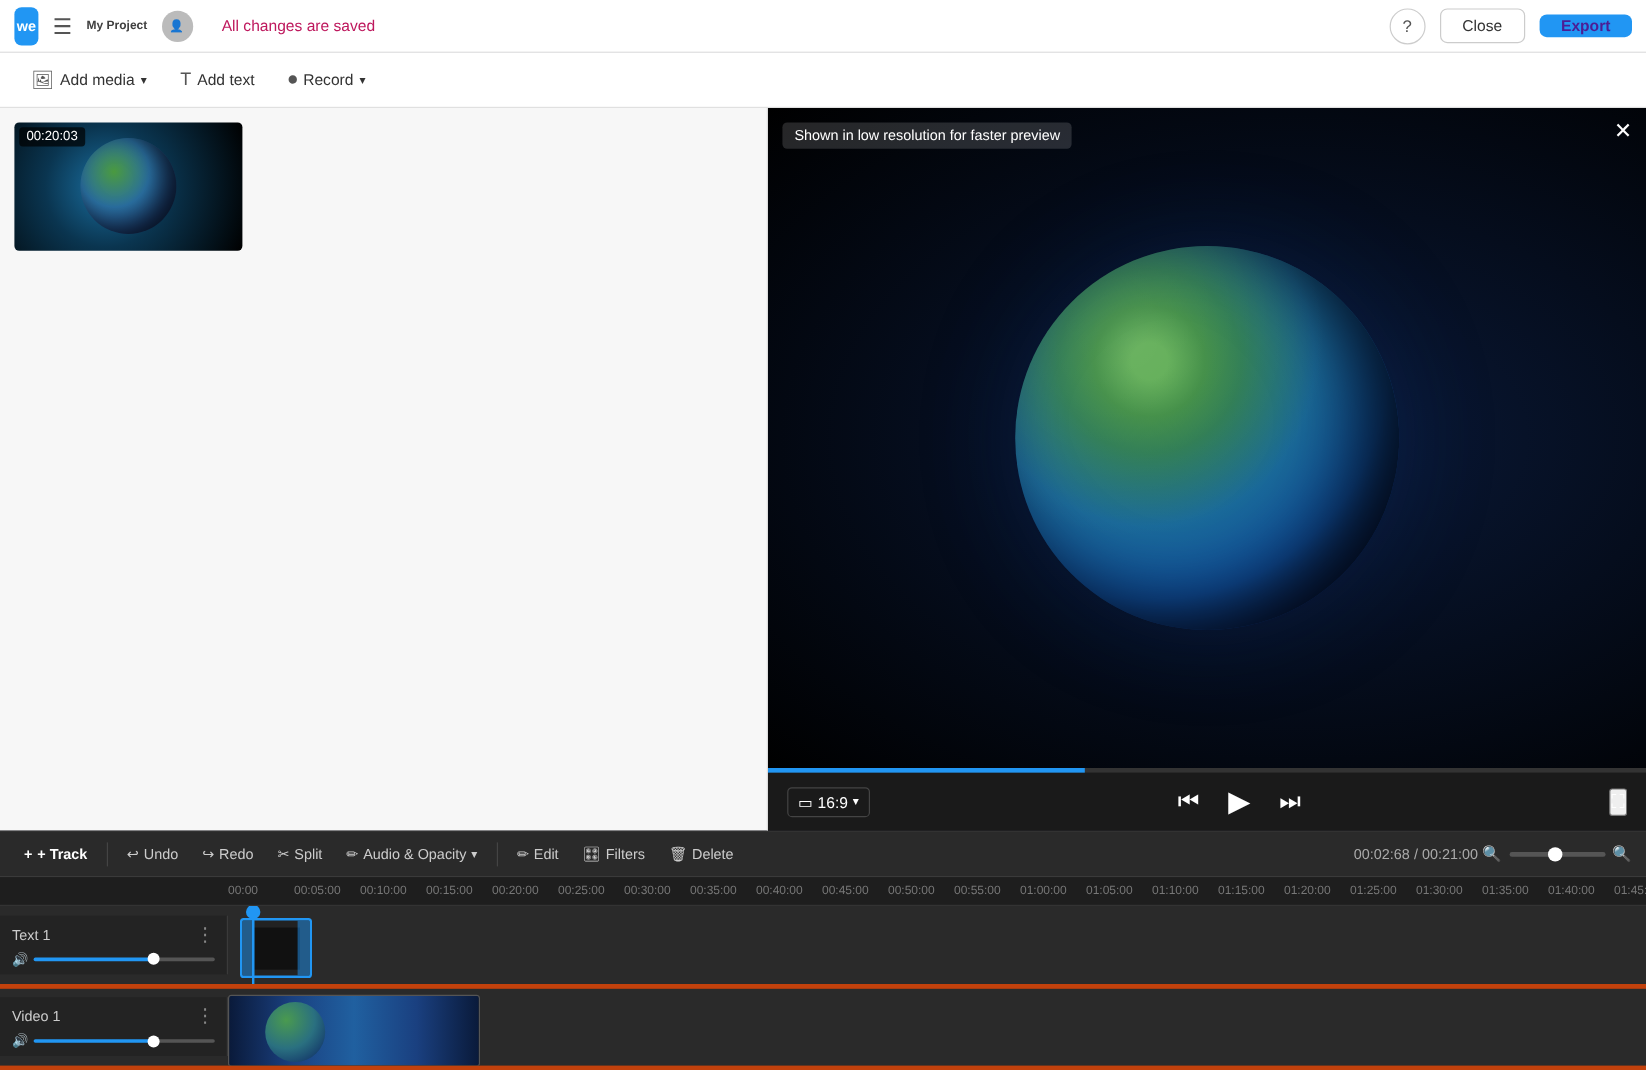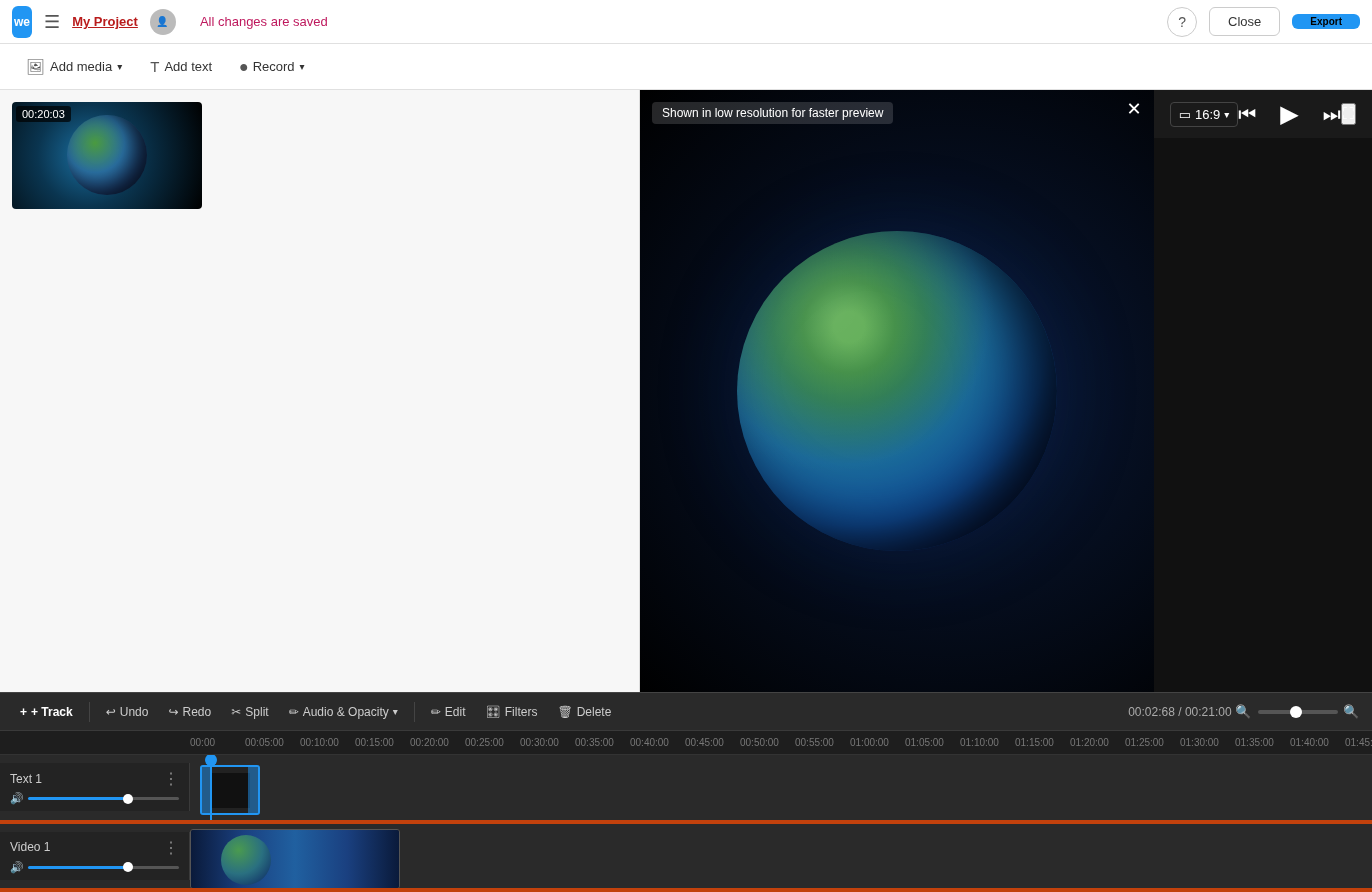--- a/index.html
+++ b/index.html
@@ -6,27 +6,27 @@
     body { font-family: -apple-system, BlinkMacSystemFont, 'Segoe UI', sans-serif; background: #1a1a2e; color: #fff; overflow: hidden; width: 1372px; height: 892px; }
 
     
     .header {
       display: flex; align-items: center; height: 44px;
       background: #fff; border-bottom: 1px solid #e0e0e0;
       padding: 0 12px; gap: 12px; color: #333;
     }
     .header-logo { width: 20px; height: 32px; background: #2196F3; border-radius: 6px; display: flex; align-items: center; justify-content: center; color: #fff; font-weight: bold; font-size: 12px; flex-shrink: 0; }
     .header-menu-icon { font-size: 18px; color: #555; cursor: pointer; }
-    .header-project { font-weight: 600; font-size: 13px; color: #b91c1c; text-decoration: underline; }
+    .header-project { font-weight: 600; font-size: 10px; color: #404040; }
     .header-avatar { width: 26px; height: 26px; border-radius: 50%; background: #bbb; display: flex; align-items: center; justify-content: center; font-size: 10px; color: #fff; }
     .header-saved { font-size: 13px; color: #be185d; margin-left: 12px; }
     .header-spacer { flex: 1; }
     .header-help { width: 30px; height: 30px; border-radius: 50%; border: 1px solid #ccc; display: flex; align-items: center; justify-content: center; cursor: pointer; color: #555; font-size: 14px; }
     .header-close-btn { padding: 6px 18px; border: 1px solid #ccc; border-radius: 6px; background: #fff; color: #333; font-size: 13px; cursor: pointer; font-weight: 500; }
-    .header-export-btn { padding: 2px 18px; border-radius: 6px; background: #2196F3; color: #000000; font-size: 10px; cursor: pointer; font-weight: 600; border: none; }
+    .header-export-btn { padding: 2px 18px; border-radius: 6px; background: #2196F3; color: #4c1d95; font-size: 13px; cursor: pointer; font-weight: 600; border: none; }
 
     
     .toolbar {
       display: flex; align-items: center; height: 46px;
       background: #fff; border-bottom: 1px solid #e0e0e0;
       padding: 0 16px; gap: 8px;
     }
     .toolbar-btn {
       display: flex; align-items: center; gap: 5px;
       padding: 5px 10px; border-radius: 5px; cursor: pointer;
@@ -62,21 +62,21 @@
       box-shadow: inset -10px -5px 20px rgba(0,0,0,0.6);
     }
     .media-duration {
       position: absolute; top: 4px; left: 4px;
       background: rgba(0,0,0,0.7); color: #fff; font-size: 11px;
       padding: 2px 6px; border-radius: 3px;
     }
 
     
     .preview-panel {
-      flex: 1; background: #111; position: relative; display: flex; 
+      flex: 1; background: #111; position: relative; display: flex; flex-direction: column;
     }
     .preview-notice {
       position: absolute; top: 12px; left: 12px;
       background: rgba(255,255,255,0.15); color: #fff; font-size: 12px;
       padding: 4px 10px; border-radius: 4px; z-index: 10;
     }
     .preview-close {
       position: absolute; top: 8px; right: 12px; color: #fff; cursor: pointer; font-size: 18px; z-index: 10;
     }
     .preview-video {

